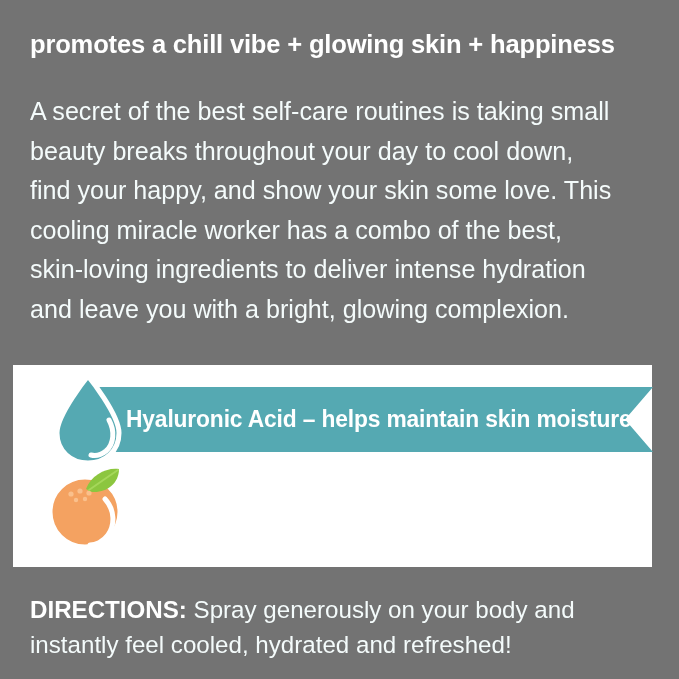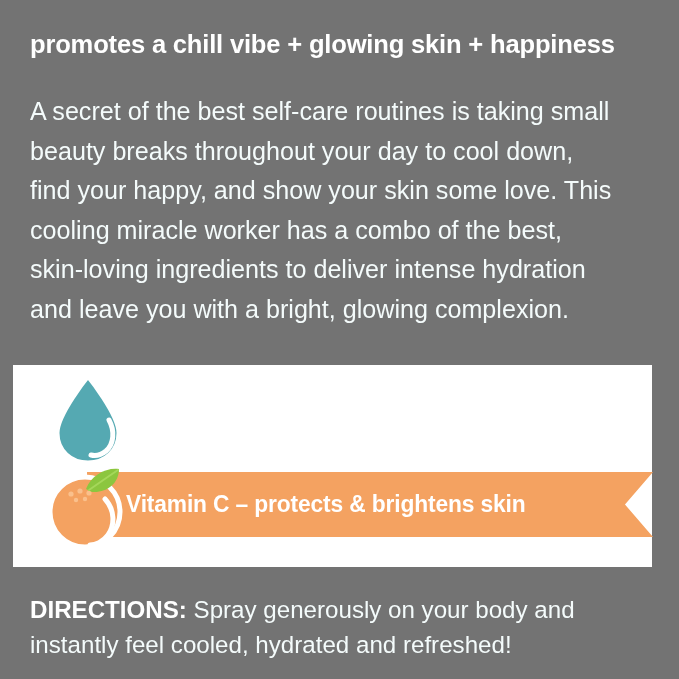--- a/index.html
+++ b/index.html
@@ -146,25 +146,25 @@
     <span>A secret of the best self-care routines is taking small</span>
     <span>beauty breaks throughout your day to cool down,</span>
     <span>find your happy, and show your skin some love. This</span>
     <span>cooling miracle worker has a combo of the best,</span>
     <span>skin-loving ingredients to deliver intense hydration</span>
     <span>and leave you with a bright, glowing complexion.</span>
   </div>
 
   <div class="card">
 
+    <div class="banner banner-hyaluronic">
+      <div class="ribbon"></div>
+      <div class="banner-label">Hyaluronic Acid – helps maintain skin moisture</div>
+    </div>
 
-    <div class="banner banner-vitamin">
-      <div class="ribbon"></div>
-      <div class="banner-label">Vitamin C – protects &amp; brightens skin</div>
-    </div>
 
     <div class="icon-wrap icon-drop">
       <svg viewBox="0 0 78 92" width="78" height="92" aria-hidden="true">
         <path d="M39 2 C39 2 70 40 70 59 C70 77 56 89 39 89
                  C22 89 8 77 8 59 C8 40 39 2 39 2 Z" fill="#55a9b2" stroke="#ffffff" stroke-width="5"></path>
         <path d="M60 46 C66 57 65 70 57 77 C52 81 46 82 42 81" fill="none" stroke="#ffffff" stroke-width="5" stroke-linecap="round"></path>
       </svg>
     </div>
 
     <div class="icon-wrap icon-orange">

